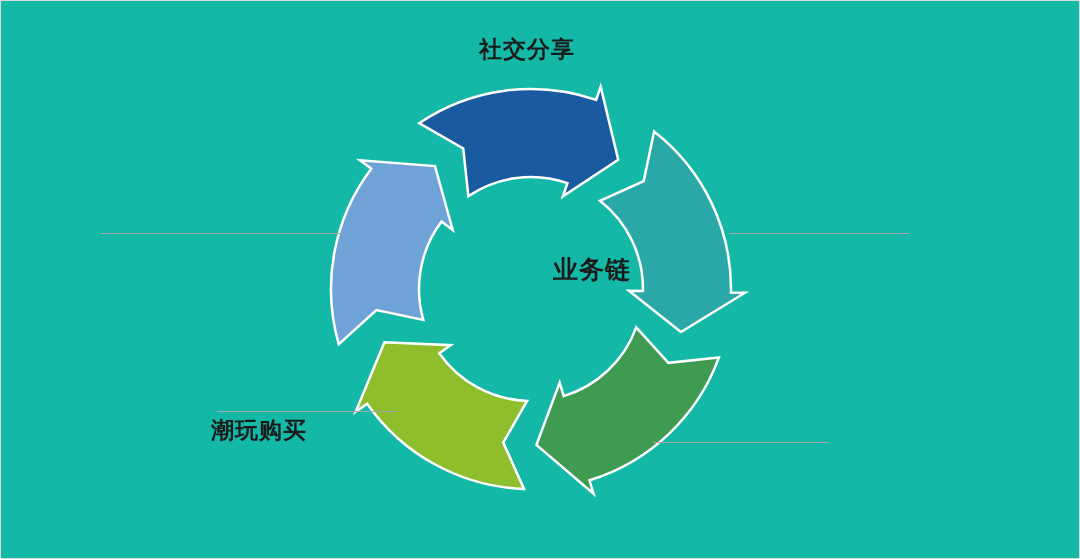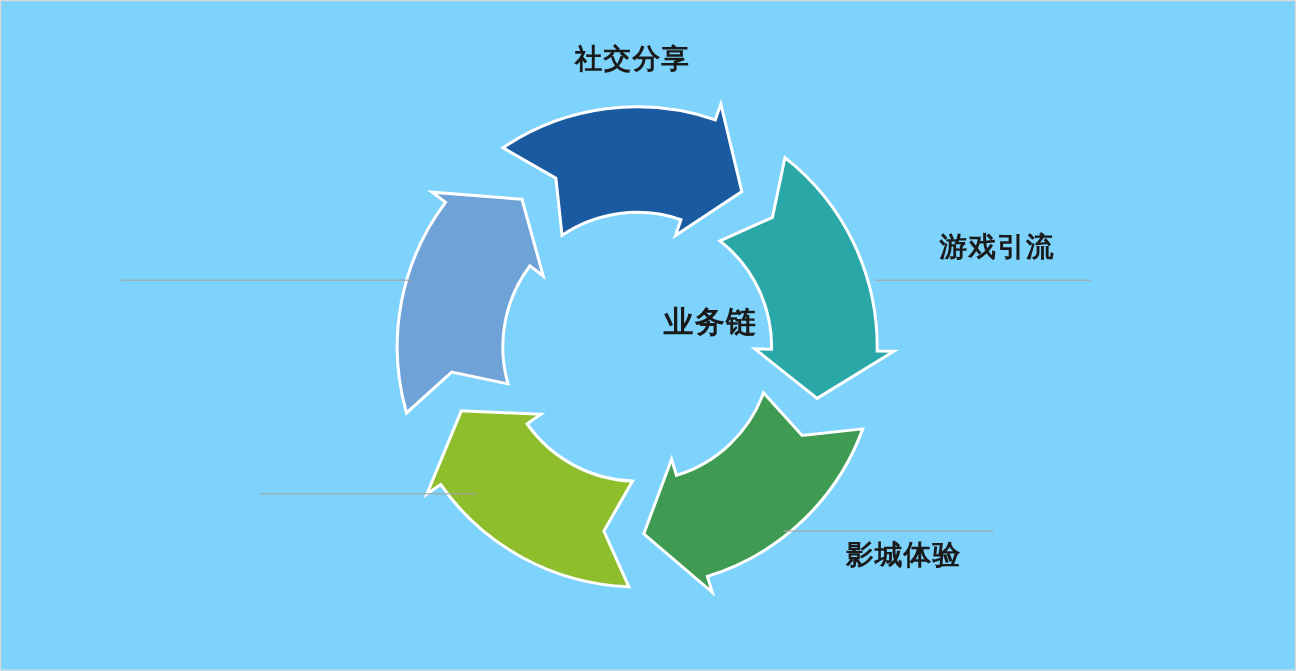--- a/index.html
+++ b/index.html
@@ -4,21 +4,21 @@
 <style>
   html, body {
     margin: 0;
     padding: 0;
     background: #ffffff;
   }
   #page {
     position: relative;
     width: 1080px;
     height: 559px;
-    background: #7dd3fc;
+    background: #14b8a6;
     border: 1px solid #d9d9d9;
     box-sizing: border-box;
     overflow: hidden;
     font-family: "Liberation Serif", "DejaVu Serif", serif;
   }
   #cycle-svg {
     position: absolute;
     left: 0;
     top: 0;
     width: 1080px;
@@ -75,27 +75,26 @@
         <path d="M 418.16 122.19 A 200.00 200.00 0 0 1 595.11 98.90 L 599.67 85.66 L 617.23 158.67 L 561.91 195.34 L 566.46 182.10 A 112.00 112.00 0 0 0 467.37 195.15 L 462.23 147.49 Z" fill="#1a5aa0" stroke="#ffffff" stroke-width="2.5" stroke-linejoin="miter"></path>
         <path d="M 653.13 130.40 A 200.00 200.00 0 0 1 729.97 291.49 L 743.97 291.73 L 679.96 331.00 L 627.99 289.71 L 641.98 289.95 A 112.00 112.00 0 0 0 598.95 199.74 L 642.69 180.12 Z" fill="#2aa8a8" stroke="#ffffff" stroke-width="2.5" stroke-linejoin="miter"></path>
         <path d="M 717.94 356.40 A 200.00 200.00 0 0 1 588.47 479.26 L 592.57 492.65 L 535.44 443.90 L 558.65 381.72 L 562.75 395.11 A 112.00 112.00 0 0 0 635.25 326.31 L 667.42 361.84 Z" fill="#3f9a52" stroke="#ffffff" stroke-width="2.5" stroke-linejoin="miter"></path>
         <path d="M 523.02 487.88 A 200.00 200.00 0 0 1 366.17 402.72 L 354.70 410.75 L 383.41 341.36 L 449.72 344.21 L 438.25 352.24 A 112.00 112.00 0 0 0 526.09 399.93 L 502.24 441.51 Z" fill="#8ebe2b" stroke="#ffffff" stroke-width="2.5" stroke-linejoin="miter"></path>
         <path d="M 337.75 343.13 A 200.00 200.00 0 0 1 370.27 167.64 L 359.09 159.21 L 433.96 165.07 L 451.73 229.02 L 440.55 220.60 A 112.00 112.00 0 0 0 422.34 318.87 L 375.42 309.04 Z" fill="#6fa3d8" stroke="#ffffff" stroke-width="2.5" stroke-linejoin="miter"></path>
       </g>
   </svg>
 
   <div class="label" id="label-top">社交分享</div>
 
-  <div class="label" id="label-right">游戏引流</div>
   <div class="leader" id="leader-right"></div>
 
   <div class="leader" id="leader-bottomright"></div>
-  <div class="label" id="label-bottomright">影城体验</div>
 
   <div class="leader" id="leader-bottomleft"></div>
+  <div class="label" id="label-bottomleft">潮玩购买</div>
 
   <div class="leader" id="leader-left"></div>
 
   <div class="center-text" id="center-label">
     <div>业务链</div>
   </div>
 
 </div>
 
 </body></html>

